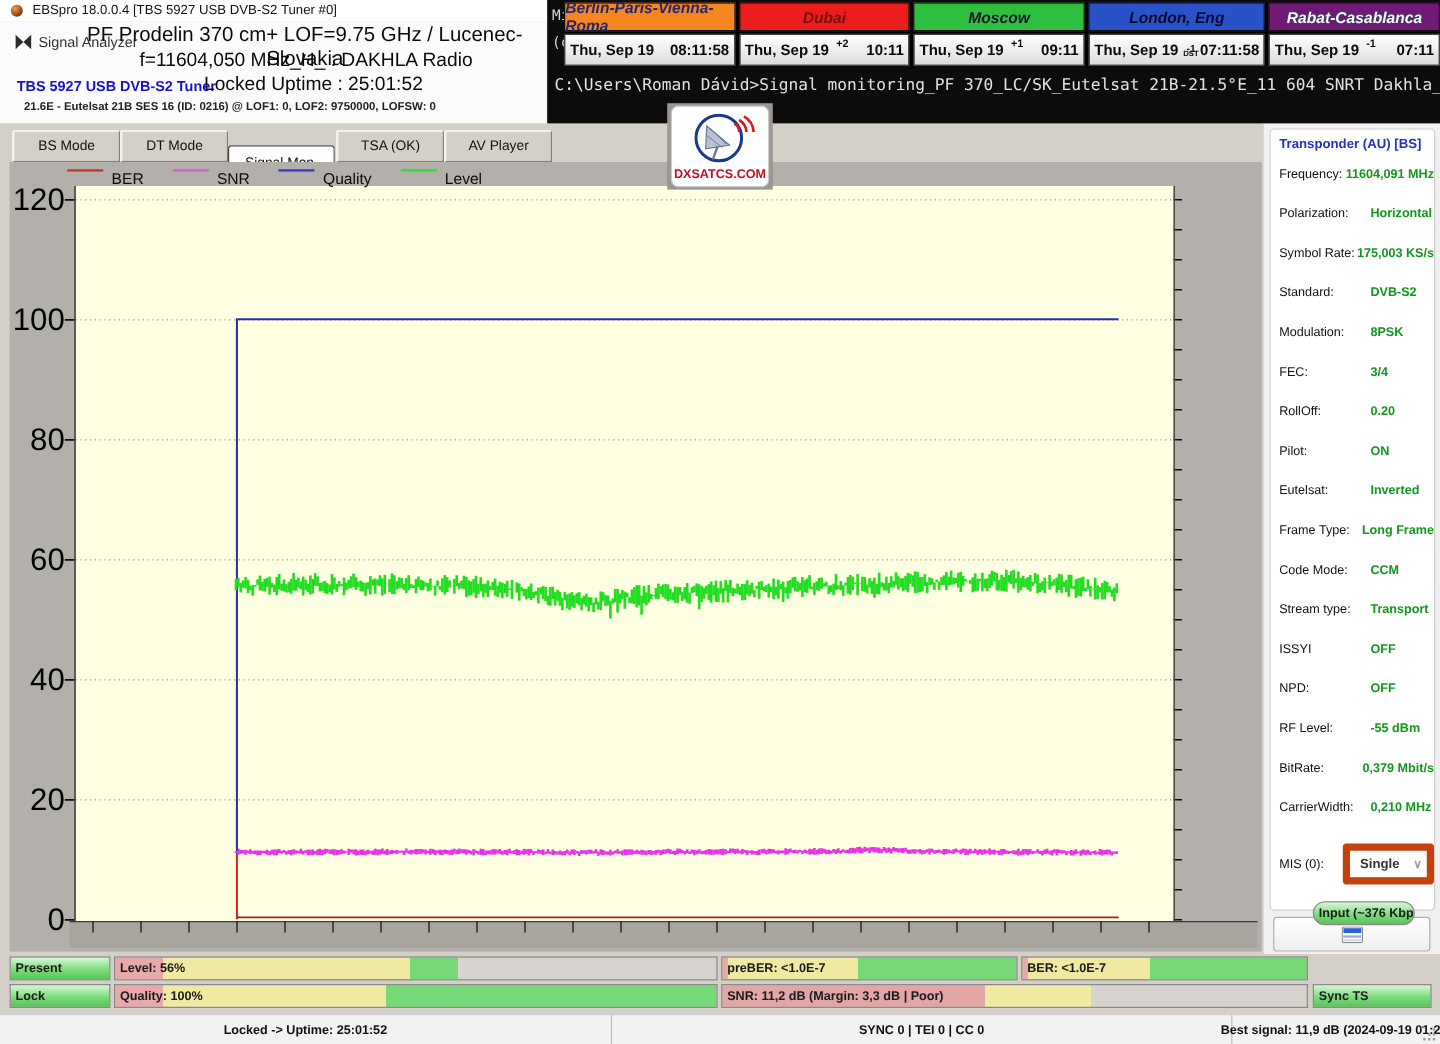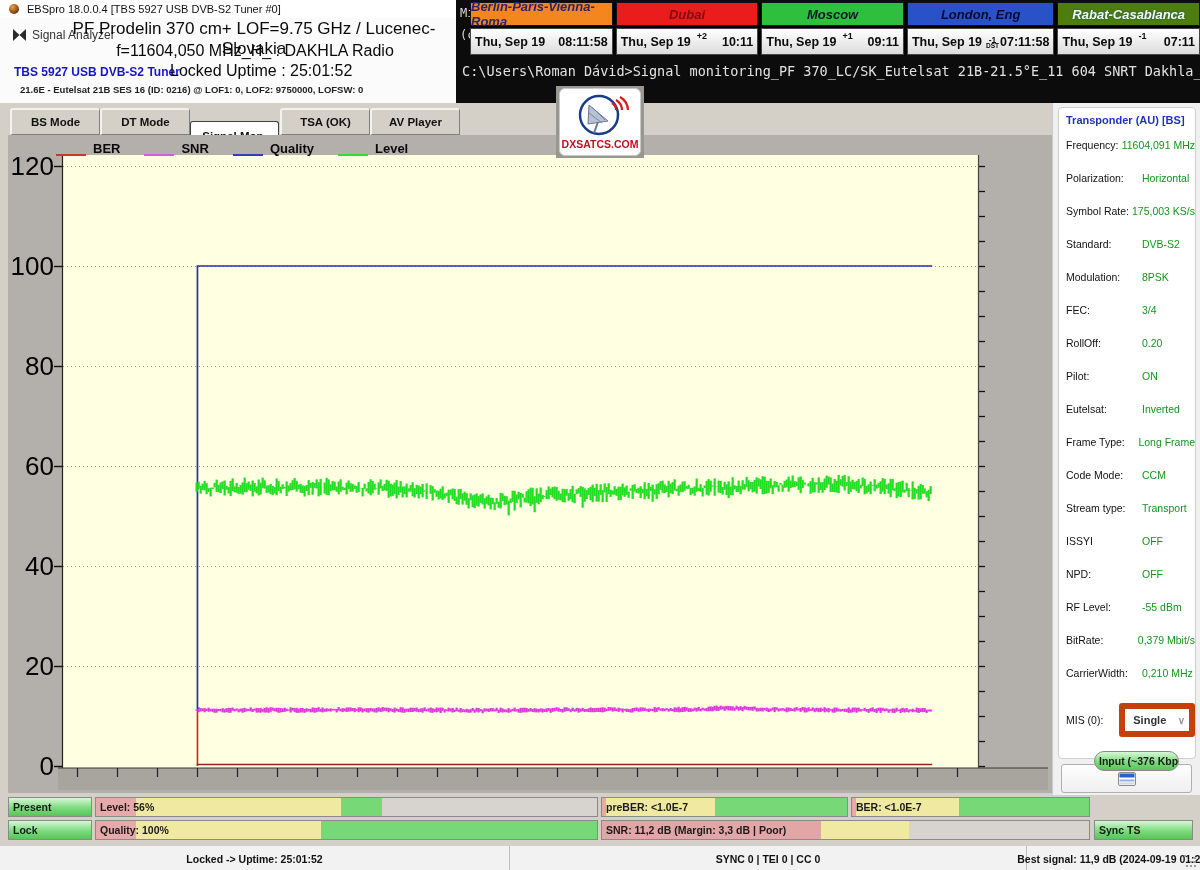--- a/index.html
+++ b/index.html
@@ -40,46 +40,46 @@
   .clock-off{font-size:9px;font-weight:bold;align-self:flex-start;margin:2px 2px 0 6px;}
   .off-stack{display:flex;flex-direction:column;align-items:center;line-height:6px;margin:3px 1px 0 4px;}
   .off-stack .o1{font-size:8.5px;font-weight:bold;}
   .off-stack .o2{font-size:6.5px;font-weight:bold;letter-spacing:0;}
 
   
   #tabbar{position:absolute;left:0;top:103px;width:1052px;height:32px;background:#d4d0c8;}
   .tab{position:absolute;top:5px;width:87px;height:24px;background:#d4d0c8;
        border:1px solid #808080;border-top:2px solid #f4f2ee;border-left:2px solid #f4f2ee;
        border-radius:3px 3px 0 0;display:flex;align-items:center;justify-content:center;
-       font-size:11.5px;font-weight:bold;color:#111;cursor:default;}
+       font-size:11.5px;font-weight:normal;color:#111;cursor:default;}
   .tab.active{background:#fff;top:18px;height:27px;border:1px solid #404040;border-bottom:none;}
 
   
   #logo{position:absolute;left:556px;top:86px;width:88px;height:72px;z-index:6;
         background:#9a9690;padding:0;display:flex;align-items:center;justify-content:center;}
   #logo .card{width:80px;height:66px;background:#fff;border-radius:6px;border:1px solid #c9c9c9;
         display:flex;align-items:center;justify-content:center;}
 
   
   #chart{position:absolute;left:8px;top:135px;width:1044px;height:658px;background:#b3b0ab;}
   #legend{position:absolute;left:48px;top:3px;height:20px;display:flex;align-items:center;gap:24px;z-index:3;}
-  .legend-item{display:flex;align-items:flex-end;gap:7px;font-weight:bold;}
+  .legend-item{display:flex;align-items:flex-start;gap:7px;}
   .legend-line{width:30px;height:2px;background:#888;}
   .legend-label{font-size:13px;color:#0a0a0a;}
   #chart-svg{position:absolute;left:0;top:0;}
 
   
   #rpanel{position:absolute;left:1052px;top:103px;width:148px;height:692px;background:#f0f0f0;
           border-left:1px solid #c9c9c9;}
   #tp-card{position:absolute;left:5px;top:4px;width:136px;height:650px;background:#fff;
            border:1px solid #cfcfcf;border-radius:4px;}
   #tp-head{padding:6px 0 2px 7px;font-size:11px;font-weight:bold;color:#2233bb;}
   .tp-row{display:flex;align-items:center;height:33px;padding:0 0 0 7px;}
   .tp-label{width:76px;font-size:10.5px;color:#111;}
-  .tp-value{font-size:10.5px;font-weight:normal;color:#14961e;white-space:nowrap;}
+  .tp-value{font-size:10.5px;font-weight:bold;color:#14961e;white-space:nowrap;}
   #mis-row{display:flex;align-items:center;margin-top:14px;padding-left:7px;}
   #mis-row .tp-label{width:68px;}
   #mis-select{width:66px;height:22px;border:6px solid #c2410c;border-radius:3px;background:#fff;
               display:flex;align-items:center;font-size:11px;color:#333;padding:0 4px 0 8px;font-weight:bold;}
   #mis-select .chev{margin-left:auto;color:#999;font-size:10px;}
   #panel-button{position:absolute;left:8px;top:661px;width:129px;height:27px;border:1px solid #b0b0b0;
               border-radius:3px;background:linear-gradient(#fefefe,#efefef);
               display:flex;align-items:center;justify-content:center;}
 
   
@@ -161,21 +161,21 @@
         <div class="clock-time">
           <span class="clock-date">Thu, Sep 19</span>
           <span class="off-stack">
             <span class="o1">-1</span>
             <span class="o2">DST</span>
           </span>
           <span class="clock-hms">07:11:58</span>
         </div>
       </div>
       <div class="clock-col">
-        <div class="clock-city" style="background:#4d7c0f;color:#f4fafa;text-shadow:0 0 2px #14555a;">Rabat-Casablanca</div>
+        <div class="clock-city" style="background:#701a75;color:#f4fafa;text-shadow:0 0 2px #14555a;">Rabat-Casablanca</div>
         <div class="clock-time">
           <span class="clock-date">Thu, Sep 19</span>
           <span class="clock-off">-1</span>
           <span class="clock-hms">07:11</span>
         </div>
       </div>
     </div>
     <div id="prompt">C:\Users\Roman Dávid&gt;Signal monitoring_PF 370_LC/SK_Eutelsat 21B-21.5°E_11 604 SNRT Dakhla_18.9.24+</div>
   </div>
 

